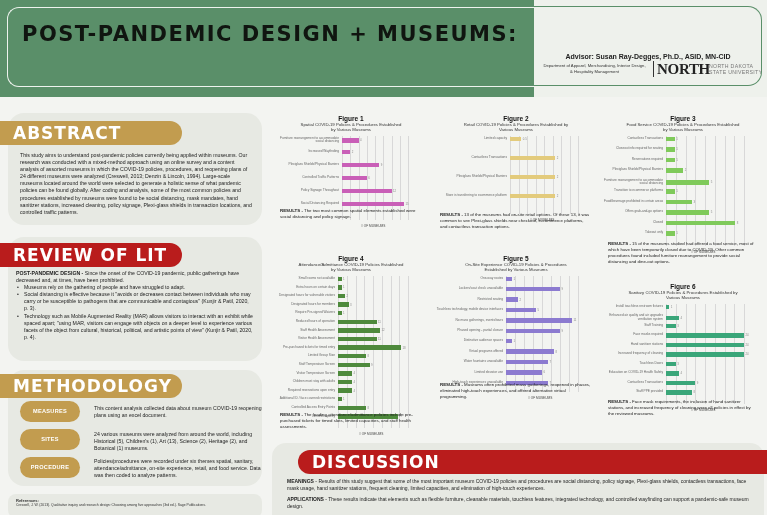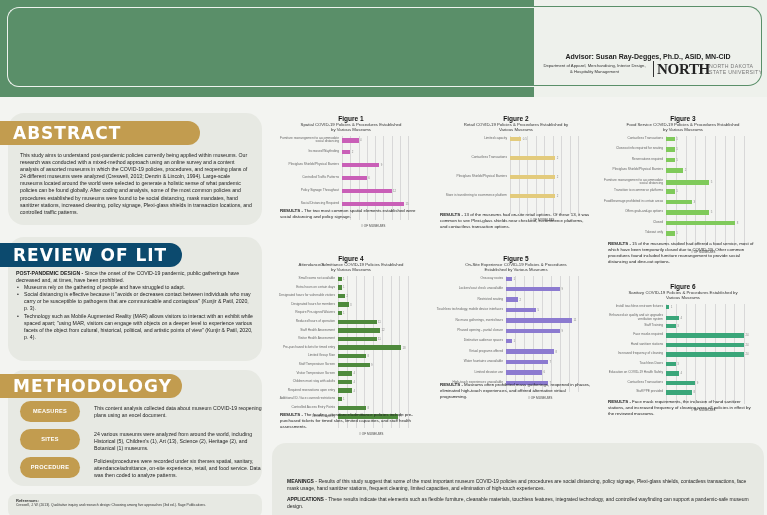--- a/index.html
+++ b/index.html
@@ -16,21 +16,21 @@
   .a2{top:40px;font-size:9.5px}
   .a3{top:53px;font-size:7px}
   .dept{position:absolute;left:8px;top:63px;width:105px;font-size:4.2px;line-height:6px;text-align:center;color:#333}
   .ndsu-sep{position:absolute;left:119px;top:61px;width:1px;height:16px;background:#333}
   .ndsu{position:absolute;left:123px;top:61px;font-family:"Liberation Serif",serif;font-size:15px;font-weight:bold;color:#222;letter-spacing:-.3px}
   .ndsu-sub{position:absolute;left:175px;top:63px;font-size:5.2px;line-height:6px;color:#777;letter-spacing:.3px}
 
   .card{position:absolute;background:#e7e9e3;border-radius:16px}
   .sect-tab{position:absolute;left:0;height:24px;border-radius:0 12px 12px 0;font-family:"DejaVu Sans",sans-serif;font-weight:bold;color:#fff;font-size:17px;letter-spacing:1px;padding-left:13px;line-height:24px}
   .gold{background:#c29c4f}
-  .green{background:#0c4a6e}
+  .green{background:#b91c1c}
   .body-text{position:absolute;font-size:5.2px;line-height:7.1px;color:#222}
   .body-text b{font-weight:bold}
   ul.lit{list-style:none}
   ul.lit li{position:relative;padding-left:8px}
   ul.lit li:before{content:"•";position:absolute;left:1px}
   .pill{position:absolute;left:20px;width:60px;height:21px;border-radius:11px;background:#c29c4f;color:#fff;font-weight:bold;font-size:5.6px;text-align:center;line-height:21px;letter-spacing:.3px}
   .meth-text{position:absolute;left:94px;width:170px;font-size:5.2px;line-height:7.2px}
 
   .fig{position:absolute}
   .fig-title{text-align:center;font-weight:bold;font-size:6.5px;color:#111}
@@ -47,36 +47,37 @@
   .disc-text{position:absolute;left:287px;width:470px;font-size:5px;line-height:6.8px;color:#222}
   .refs{position:absolute;left:16px;top:503px;font-size:3.4px;line-height:4.3px;color:#333}
 </style>
 </head>
 <body>
 
 <div class="poster">
 
   <div class="header">
     <div class="title-box"></div>
+    <div class="title1">POST-PANDEMIC DESIGN + MUSEUMS:</div>
   </div>
 
   <div class="authors-panel">
     <div class="authors-box"></div>
     <div class="authors a3">Advisor: Susan Ray-Degges, Ph.D., ASID, MN-CID</div>
     <div class="dept">Department of Apparel, Merchandising, Interior Design, &amp; Hospitality Management</div>
     <div class="ndsu-sep"></div>
     <div class="ndsu">NORTH</div>
     <div class="ndsu-sub">
       <div>NORTH DAKOTA</div>
       <div>STATE UNIVERSITY</div>
     </div>
   </div>
 
   <div class="card" style="left:8px;top:113px;width:254px;height:112px"></div>
-  <div class="sect-tab gold" style="top:121px;width:200px">ABSTRACT</div>
+  <div class="sect-tab gold" style="top:121px;width:182px">ABSTRACT</div>
   <div class="body-text" style="left:20px;top:152px;width:232px">This study aims to understand post-pandemic policies currently being applied within museums. Our research was conducted with a mixed-method approach using an online survey and a content analysis of assorted museums in which the COVID-19 policies, procedures, and reopening plans of 24 different museums were analyzed (Creswell, 2013; Denzin &amp; Lincoln, 1994). Large-scale museums located around the world were selected to generate a holistic sense of what pandemic policies can be found globally. After coding and analysis, some of the most common policies and procedures established by museums were found to be social distancing, mask mandates, hand sanitizer stations, increased cleaning, policy signage, Plexi-glass shields in transaction locations, and controlled traffic patterns.</div>
 
   <div class="card" style="left:8px;top:237px;width:254px;height:124px"></div>
   <div class="sect-tab green" style="top:243px;width:182px">REVIEW OF LIT</div>
   <div class="body-text" style="left:16px;top:270px;width:238px">
     <div><b>POST-PANDEMIC DESIGN -</b><span> Since the onset of the COVID-19 pandemic, public gatherings have decreased and, at times, have been prohibited.</span></div>
     <ul class="lit">
       <li>Museums rely on the gathering of people and have struggled to adapt.</li>
       <li>Social distancing is effective because it "avoids or decreases contact between individuals who may carry or be susceptible to pathogens that are communicable and contagious" (Kunjir &amp; Patil, 2020, p. 3).</li>
       <li>Technology such as Mobile Augmented Reality (MAR) allows visitors to interact with an exhibit while spaced apart; "using MAR, visitors can engage with objects on a deeper level to experience various facets of the object from cultural, historical, political, and artistic points of view" (Kunjir &amp; Patil, 2020, p. 4).</li>
@@ -487,19 +488,20 @@
             <div class="bar" style="background: rgb(58, 166, 121); width: 26px;"></div>
             <span class="vl">8</span>
           </div>
           <div class="axis-title" style="left: 87px;"># OF MUSEUMS</div>
         </div>
       </div>
       <div class="result fig" style="left: 608px; top: 399px; width: 150px;"><b>RESULTS -</b><span> Face mask requirements, the inclusion of hand sanitizer stations, and increased frequency of cleaning were all policies in effect by the reviewed museums.</span></div>
     </div>
 
   <div class="card" style="left:272px;top:443px;width:492px;height:72px;border-radius:14px 14px 0 0"></div>
+  <div class="sect-tab green" style="left:298px;top:450px;width:469px;border-radius:12px 0 0 12px;padding-left:14px">DISCUSSION</div>
   <div class="disc-text" style="top:478px">
     <b>MEANINGS -</b><span> Results of this study suggest that some of the most important museum COVID-19 policies and procedures are social distancing, policy signage, Plexi-glass shields, contactless transactions, face mask usage, hand sanitizer stations, frequent cleaning, limited capacities, and elimination of high-touch experiences.</span>
   </div>
   <div class="disc-text" style="top:496px">
     <b>APPLICATIONS -</b><span> These results indicate that elements such as flexible furniture, cleanable materials, touchless features, integrated technology, and controlled wayfinding can support a pandemic-safe museum design.</span>
   </div>
 </div>
 
 </body></html>

